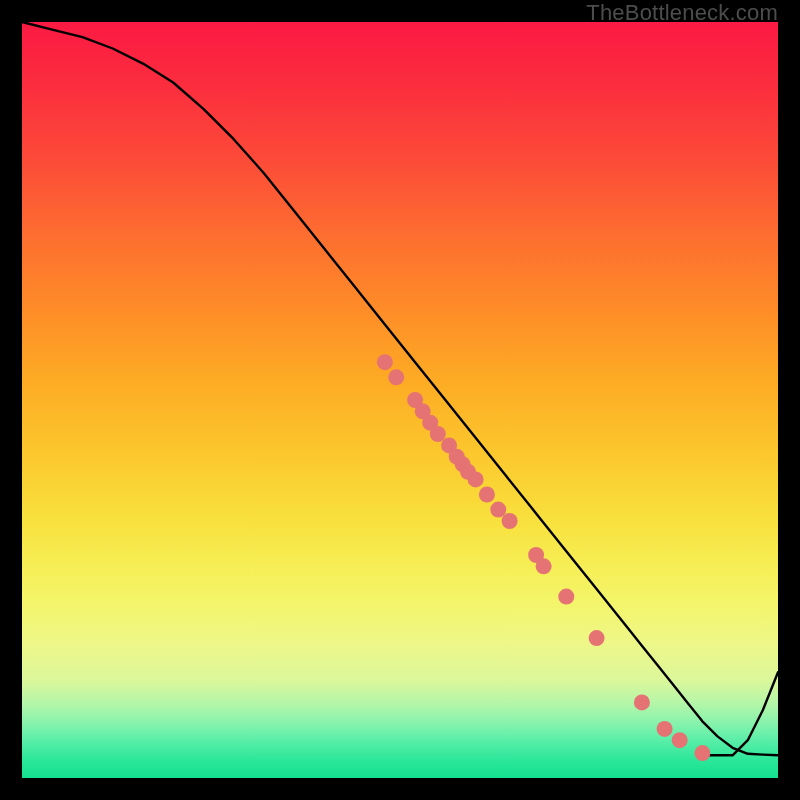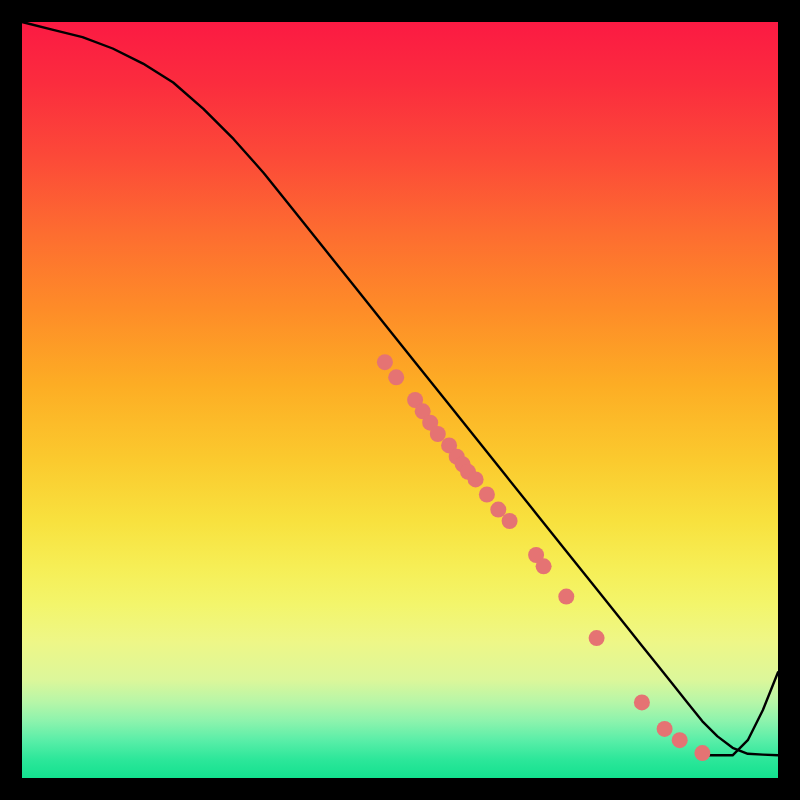--- a/index.html
+++ b/index.html
@@ -93,13 +93,14 @@
         <circle cx="543.6" cy="566.3" r="8" fill="#e57373" stroke="#c05555" stroke-width="0"></circle>
         <circle cx="566.3" cy="596.6" r="8" fill="#e57373" stroke="#c05555" stroke-width="0"></circle>
         <circle cx="596.6" cy="638.1" r="8" fill="#e57373" stroke="#c05555" stroke-width="0"></circle>
         <circle cx="641.9" cy="702.4" r="8" fill="#e57373" stroke="#c05555" stroke-width="0"></circle>
         <circle cx="664.6" cy="728.9" r="8" fill="#e57373" stroke="#c05555" stroke-width="0"></circle>
         <circle cx="679.7" cy="740.2" r="8" fill="#e57373" stroke="#c05555" stroke-width="0"></circle>
         <circle cx="702.4" cy="753.1" r="8" fill="#e57373" stroke="#c05555" stroke-width="0"></circle>
       </g>
   </svg>
 
+  <div class="watermark">TheBottleneck.com</div>
 </div>
 
 </body></html>

